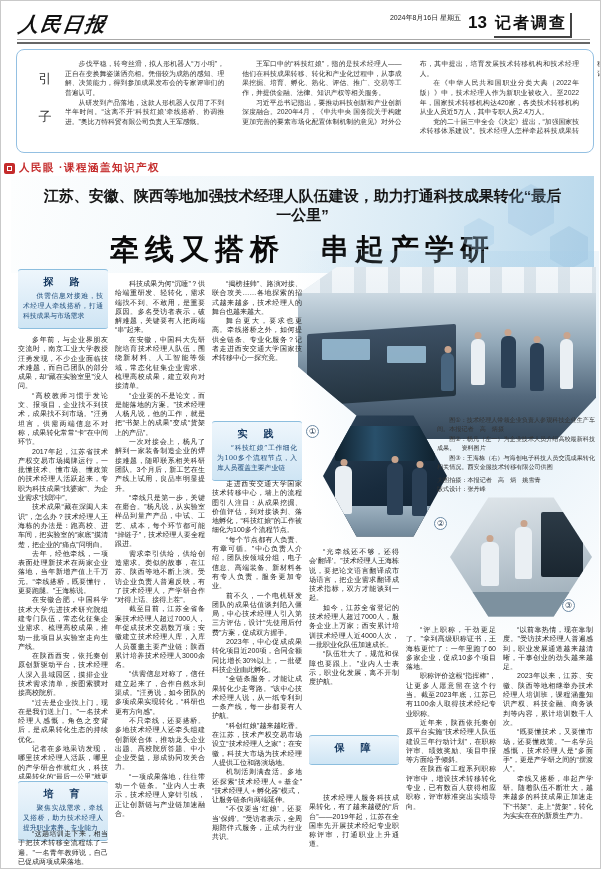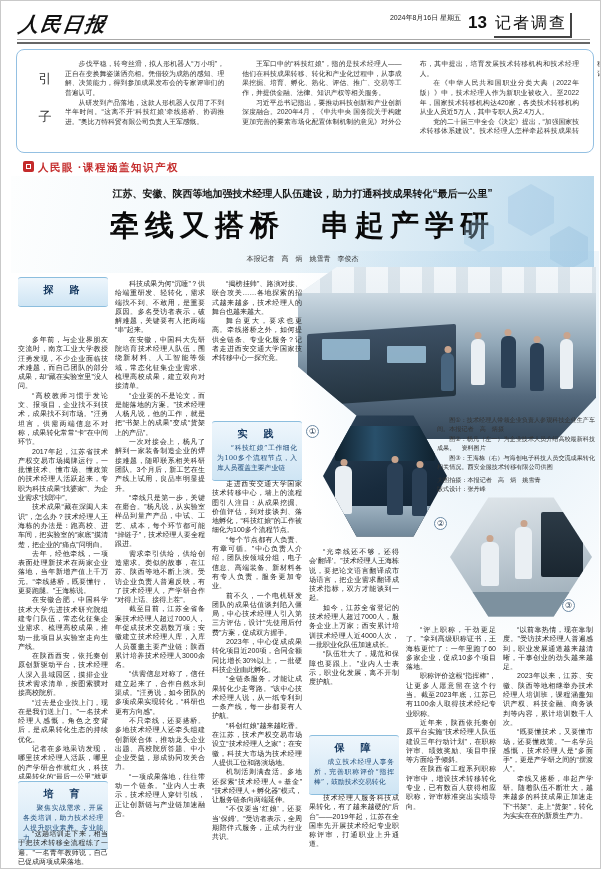--- a/index.html
+++ b/index.html
@@ -4,41 +4,41 @@
 <title>人民日报 13版 记者调查</title>
 <style>
   html,body{margin:0;padding:0;background:#d9d9d9;font-family:"Liberation Sans","DejaVu Sans",sans-serif;}
   .page{position:relative;width:601px;height:869px;margin:0 auto;background:#ffffff;overflow:hidden;border:1px solid #c9c9c9;box-sizing:border-box;}
 
   
   .masthead{position:absolute;left:18px;top:10px;font-family:"DejaVu Serif","Liberation Serif",serif;font-style:italic;font-weight:bold;font-size:20px;letter-spacing:2px;color:#111;transform:skewX(-8deg);}
   .header-right{position:absolute;right:28px;top:12px;display:flex;align-items:flex-start;gap:7px;}
   .date-text{font-size:7px;color:#222;}
   .pageno{font-size:17px;font-weight:bold;color:#111;}
-  .section-name{font-size:16px;font-weight:normal;color:#111;letter-spacing:2px;border-right:2px solid #444;border-bottom:2px solid #444;padding:0 3px 2px 1px;}
+  .section-name{font-size:16px;font-weight:bold;color:#111;letter-spacing:2px;border-right:2px solid #444;border-bottom:2px solid #444;padding:0 3px 2px 1px;}
   .header-rule{position:absolute;left:16px;right:10px;top:38px;height:2px;border-top:1px solid #aaa;border-bottom:2px solid #666;}
 
   
   .intro{position:absolute;left:15px;top:48px;width:578px;height:104px;border:1.5px solid #94c0e2;border-radius:8px;box-sizing:border-box;padding:9px 14px 8px 48px;background:#fff;}
   .intro-label{position:absolute;left:20px;top:20px;width:16px;text-align:center;font-size:13px;color:#333;}
   .intro-label span{display:block;margin-bottom:20px;}
   .intro-text{column-count:3;column-gap:18px;height:100%;font-size:6.8px;line-height:1.42;text-align:justify;color:#333;}
   .intro-text p{margin:0;text-indent:2em;}
 
   
-  .eyebrow{position:absolute;left:22px;top:160px;display:flex;gap:4px;z-index:3;}
+  .eyebrow{position:absolute;left:3px;top:160px;display:flex;align-items:center;gap:4px;z-index:3;}
   .eyebrow-icon{width:11px;height:11px;background:#c42b2b;border-radius:2px;position:relative;}
   .eyebrow-icon::after{content:"";position:absolute;left:3px;top:3px;width:5px;height:5px;border:1px solid #fff;box-sizing:border-box;}
   .eyebrow-text{color:#c42b2b;font-weight:bold;font-size:10.5px;letter-spacing:1.5px;}
   .banner{position:absolute;left:10px;top:175px;width:583px;height:97px;background:linear-gradient(100deg,#fdfefe 0%,#f0f7fb 40%,#d7e9f4 72%,#b7d7eb 100%);overflow:hidden;}
   .hexdeco{position:absolute;clip-path:polygon(50% 0,100% 25%,100% 75%,50% 100%,0 75%,0 25%);background:rgba(140,185,220,.25);}
   .hd1{right:40px;top:8px;width:46px;height:52px;}
   .hd2{right:100px;top:42px;width:30px;height:34px;background:rgba(160,200,230,.35);}
   .hd3{right:6px;top:50px;width:38px;height:44px;background:rgba(120,170,210,.2);}
-  .subtitle{margin:11px 30px 0;text-align:center;font-size:10px;font-weight:bold;color:#141414;}
+  .subtitle{margin:11px 30px 0;text-align:center;font-size:15px;font-weight:bold;color:#141414;}
   .headline{text-align:center;font-size:29px;font-weight:900;letter-spacing:6px;color:#0a0a0a;margin-top:5px;}
   .byline{text-align:center;font-size:7px;color:#333;margin-top:8px;}
 
   
   .photo-wash{position:absolute;left:290px;top:250px;width:308px;height:420px;background:radial-gradient(ellipse at 70% 25%,rgba(165,205,232,.35),rgba(255,255,255,0) 72%);pointer-events:none;}
   .photo{position:absolute;overflow:hidden;}
   .photo1{left:297px;top:266px;width:298px;height:172px;clip-path:polygon(13% 0,100% 0,100% 76%,87% 100%,29% 100%,0 58%,0 16%);background:linear-gradient(180deg,#e9eff4 0%,#c6d4de 18%,#92a8b8 45%,#54697d 75%,#35485a 100%);}
   .p1-ceiling{position:absolute;left:0;top:0;width:100%;height:26px;background:repeating-linear-gradient(90deg,#f3f7fa 0 22px,#d9e3ea 22px 34px);opacity:.85;}
   .p1-machine{position:absolute;left:3%;top:36%;width:50%;height:42%;background:linear-gradient(180deg,#3d5064,#243440);transform:skewY(-4deg);border-radius:2px;}
   .p1-screen{position:absolute;background:#9fc3da;opacity:.85;border-radius:1px;}
@@ -69,21 +69,21 @@
   #colC2{left:211px;top:478px;height:386px;}
   #colD1{left:308px;top:546px;height:184px;}
   #colD2{left:308px;top:792px;height:72px;}
   #colE {left:405px;top:624px;height:240px;}
   #colF {left:502px;top:624px;height:240px;}
 
   
   .sec-box{position:absolute;width:90px;box-sizing:border-box;padding:5px 5px 6px;background:linear-gradient(180deg,#eef6fc,#cfe5f4);border-top:1px solid #8cbede;border-bottom:1px solid #8cbede;border-radius:3px;z-index:2;}
   .sec-title{text-align:center;font-size:10px;font-weight:bold;color:#13365e;letter-spacing:3px;margin:0 0 3px;}
   .sec-teaser{font-size:6.8px;line-height:1.45;color:#1c4a78;text-align:justify;font-family:"DejaVu Serif","Liberation Serif",serif;margin:0;text-indent:2em;}
-  #box-tanlu{left:17px;top:276px;}
+  #box-tanlu{left:17px;top:268px;}
   #box-peiyu{left:17px;top:780px;}
   #box-shijian{left:211px;top:420px;}
   #box-baozhang{left:308px;top:734px;}
 </style>
 </head>
 <body>
 
 <div class="page">
 
   <div class="masthead">人民日报</div>
@@ -161,32 +161,32 @@
       <p>图②：杨凡（左一）为企业技术人员介绍高校最新科技成果。　资料图片</p>
       <p>图③：王海栋（右）与海创电子科技人员交流成果转化相关情况。西安金服技术转移有限公司供图</p>
     </div>
   <div class="photo-credits">
       <p>大图拍摄：本报记者　高　炳　姚雪青</p>
       <p>版式设计：张丹峰</p>
     </div>
 
   <div class="sec-box" id="box-tanlu">
     <p class="sec-title">探　路</p>
+    <p class="sec-teaser">供需信息对接难，技术经理人牵线搭桥，打通科技成果与市场需求</p>
   </div>
   <div class="sec-box" id="box-shijian">
     <p class="sec-title">实　践</p>
     <p class="sec-teaser">“科技红娘”工作细化为100多个流程节点，入库人员覆盖主要产业链</p>
   </div>
   <div class="sec-box" id="box-baozhang">
     <p class="sec-title">保　障</p>
-    <p class="sec-teaser">成立技术经理人事务所，完善职称评价“指挥棒”，鼓励技术交易转化</p>
   </div>
   <div class="sec-box" id="box-peiyu">
     <p class="sec-title">培　育</p>
-    <p class="sec-teaser">聚焦实战需求，开展各类培训，助力技术经理人提升职业素养、专业能力</p>
+    <p class="sec-teaser">聚焦实战需求，牵线又搭桥，助力技术经理人提升职业素养、专业能力</p>
   </div>
 
   <div class="col" id="colA1">
       <p>多年前，与企业界朋友交流时，南京工业大学教授汪勇发现，不少企业面临技术难题，而自己团队的部分成果，却“藏在实验室里”没人问。</p>
       <p>“高校教师习惯于发论文、报项目，企业找不到技术，成果找不到市场。”汪勇坦言，供需两端信息不对称，成果转化常常“卡”在中间环节。</p>
       <p>2017年起，江苏省技术产权交易市场揭牌运行，一批懂技术、懂市场、懂政策的技术经理人活跃起来，专职为科技成果“找婆家”、为企业需求“找郎中”。</p>
       <p>技术成果“藏在深闺人未识”，怎么办？技术经理人王海栋的办法是：跑高校、进车间，把实验室的“家底”摸清楚，把企业的“痛点”问明白。</p>
       <p>去年，经他牵线，一项表面处理新技术在两家企业落地，当年新增产值上千万元。“牵线搭桥，既要懂行，更要跑腿。”王海栋说。</p>
       <p>在安徽合肥，中国科学技术大学先进技术研究院组建专门队伍，常态化征集企业需求、梳理高校成果，推动一批项目从实验室走向生产线。</p>
       <p>在陕西西安，依托秦创原创新驱动平台，技术经理人深入县域园区，摸排企业技术需求清单，按图索骥对接高校院所。</p>

